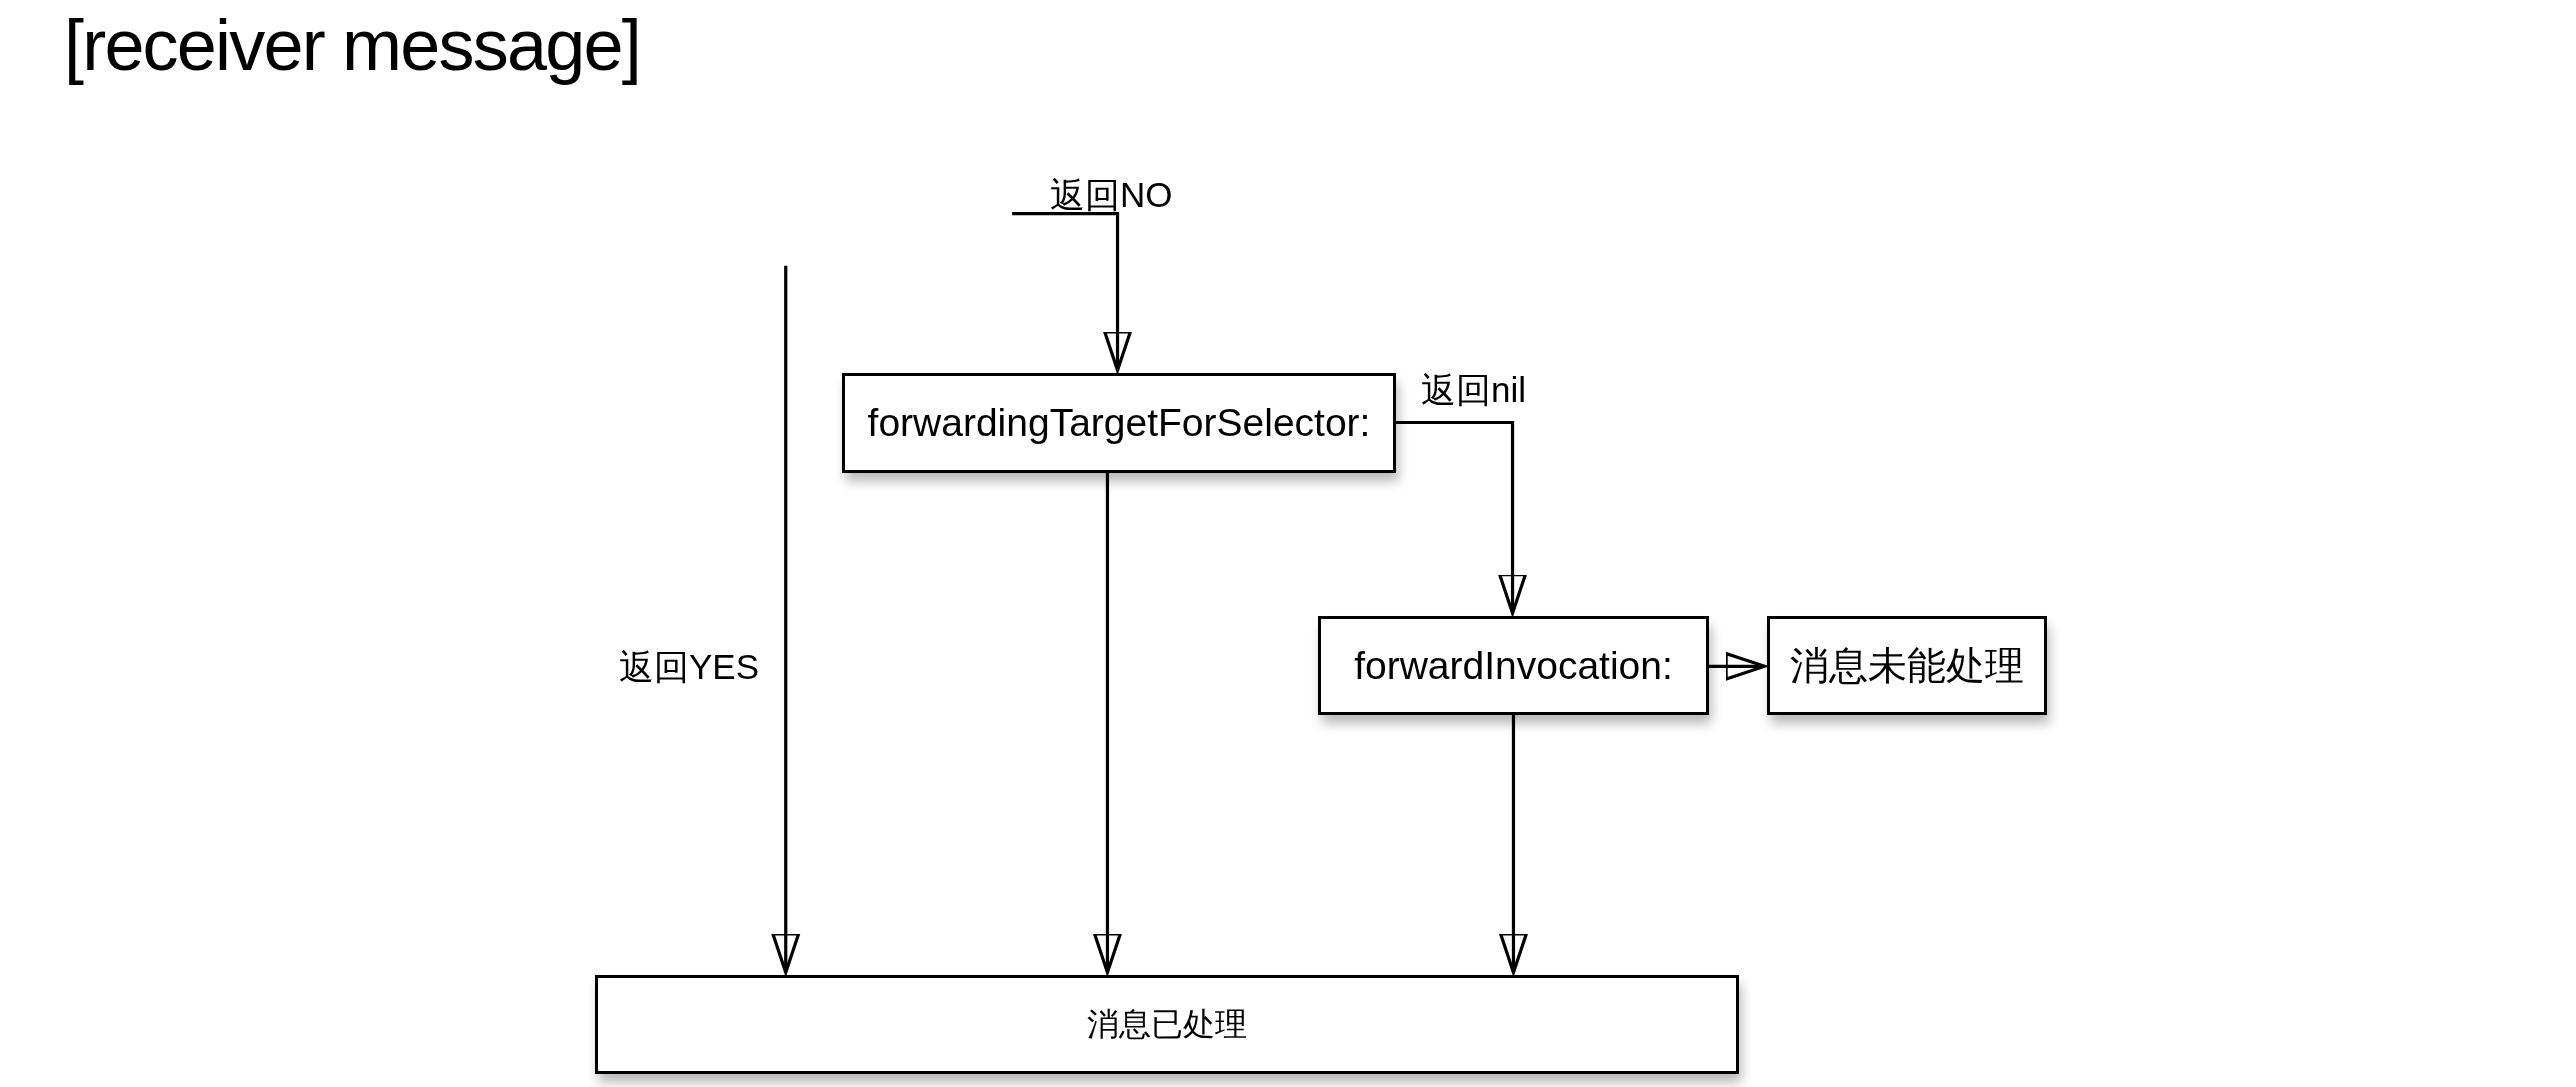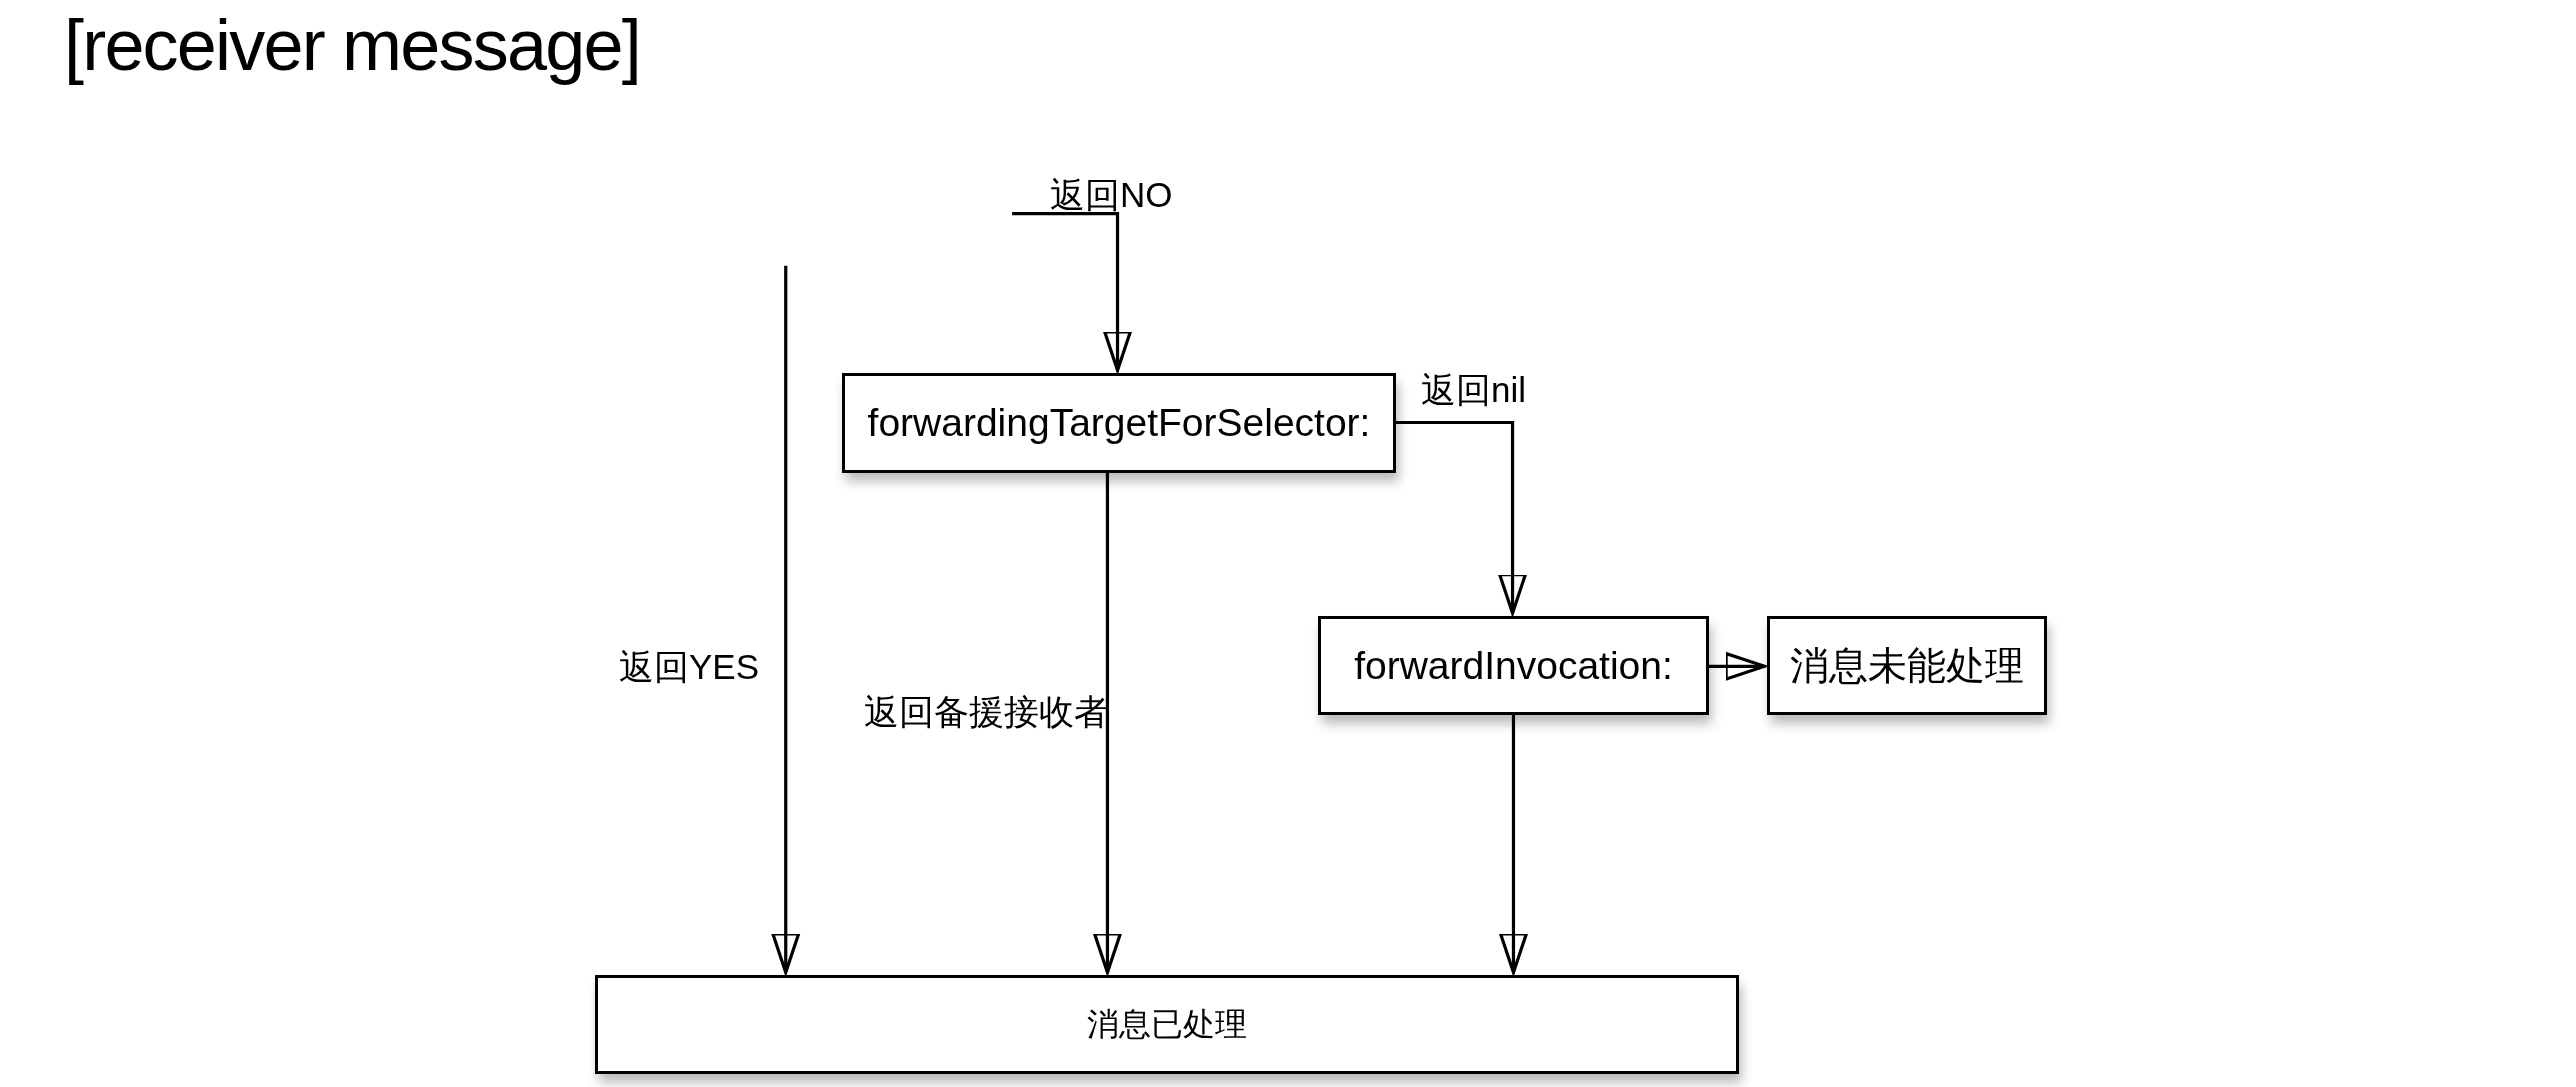--- a/index.html
+++ b/index.html
@@ -107,16 +107,15 @@
   <div class="node" id="node-message-handled">
     <span>消息已处理</span>
   </div>
 
   <div class="edge-label" id="edge-label-return-no">返回NO</div>
 
   <div class="edge-label" id="edge-label-return-yes">返回YES</div>
 
   <div class="edge-label" id="edge-label-return-nil">返回nil</div>
 
-  <div class="edge-label" id="edge-label-return-backup">返回备援接收者</div>
 
 </div>
 
 
 </body></html>

